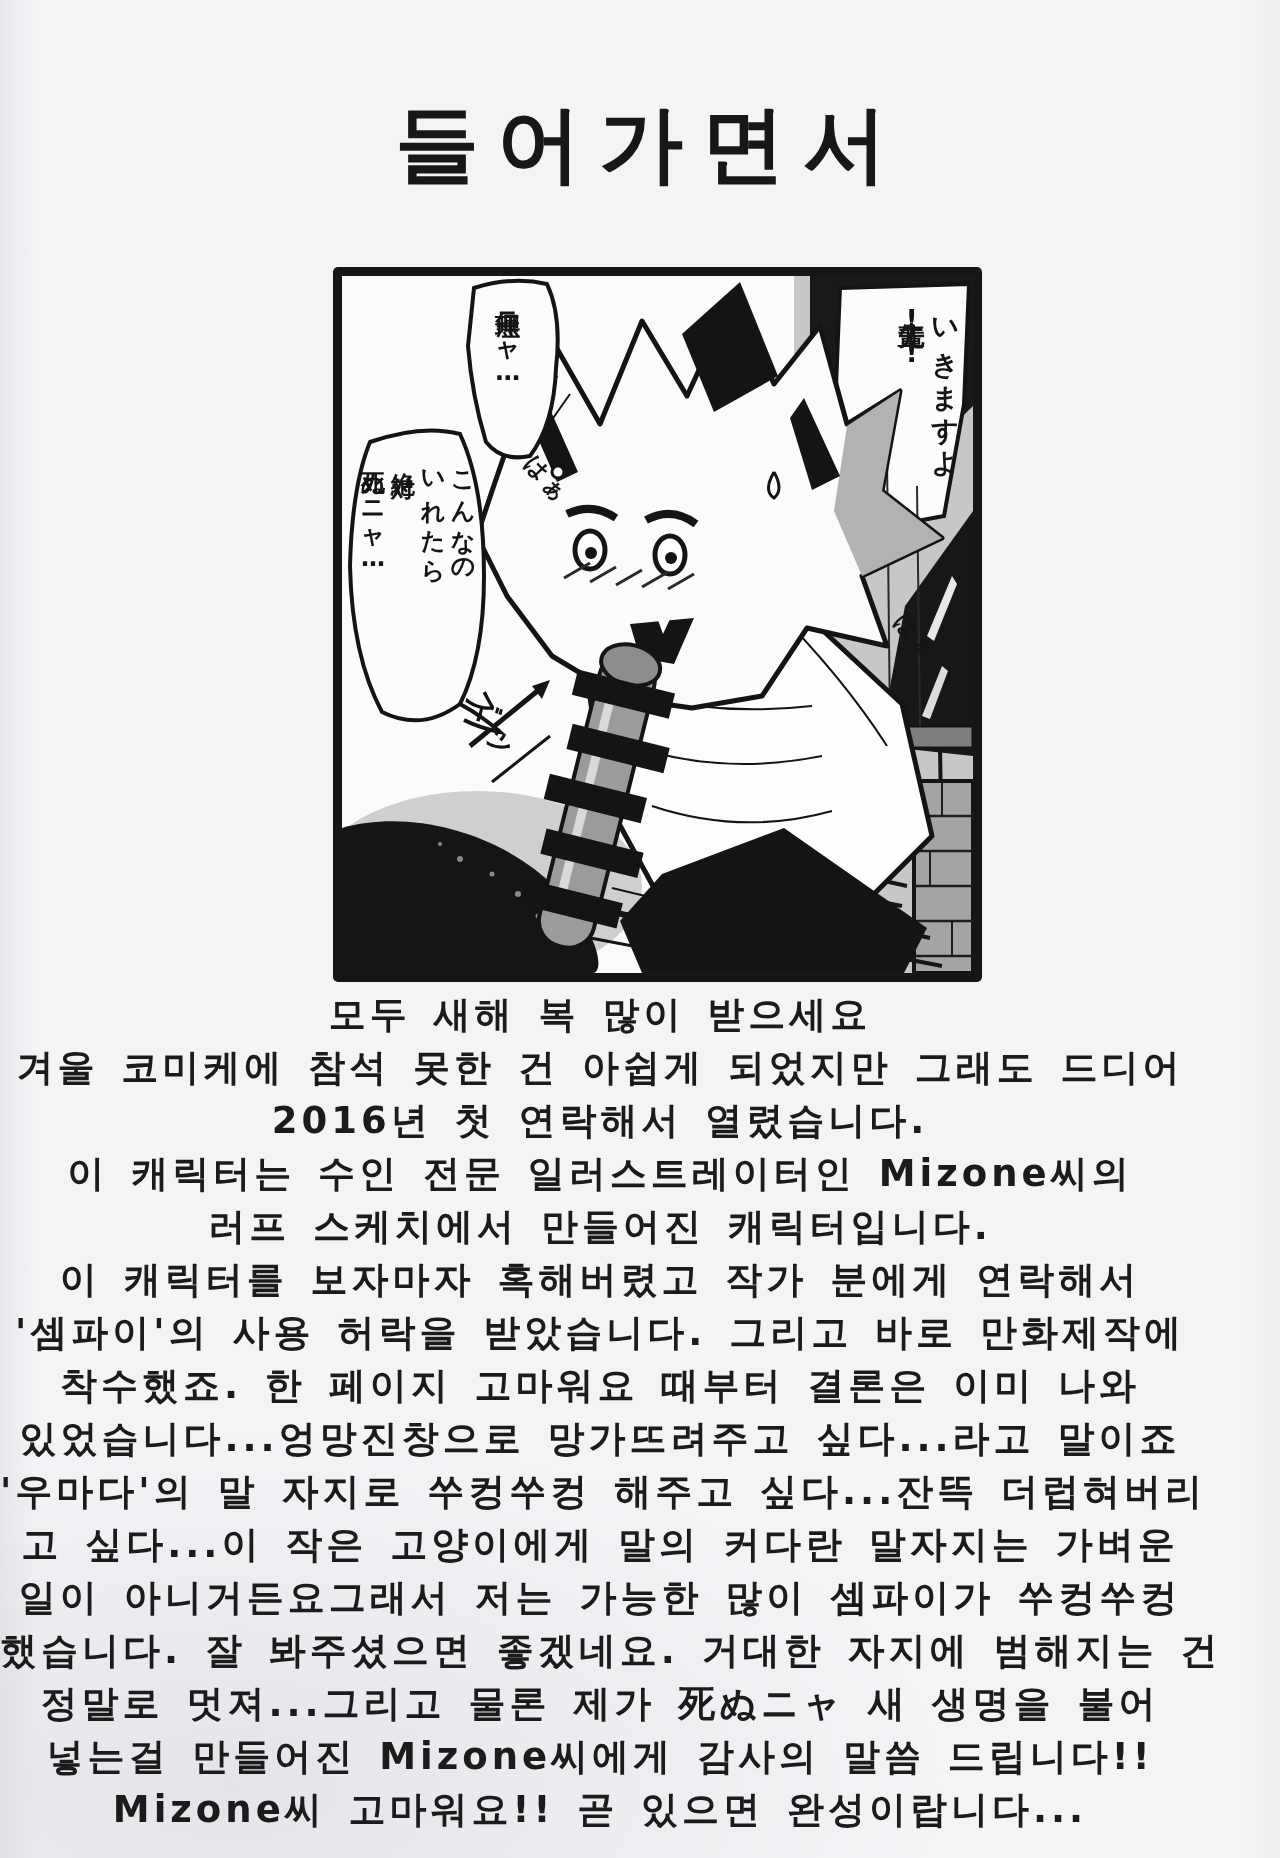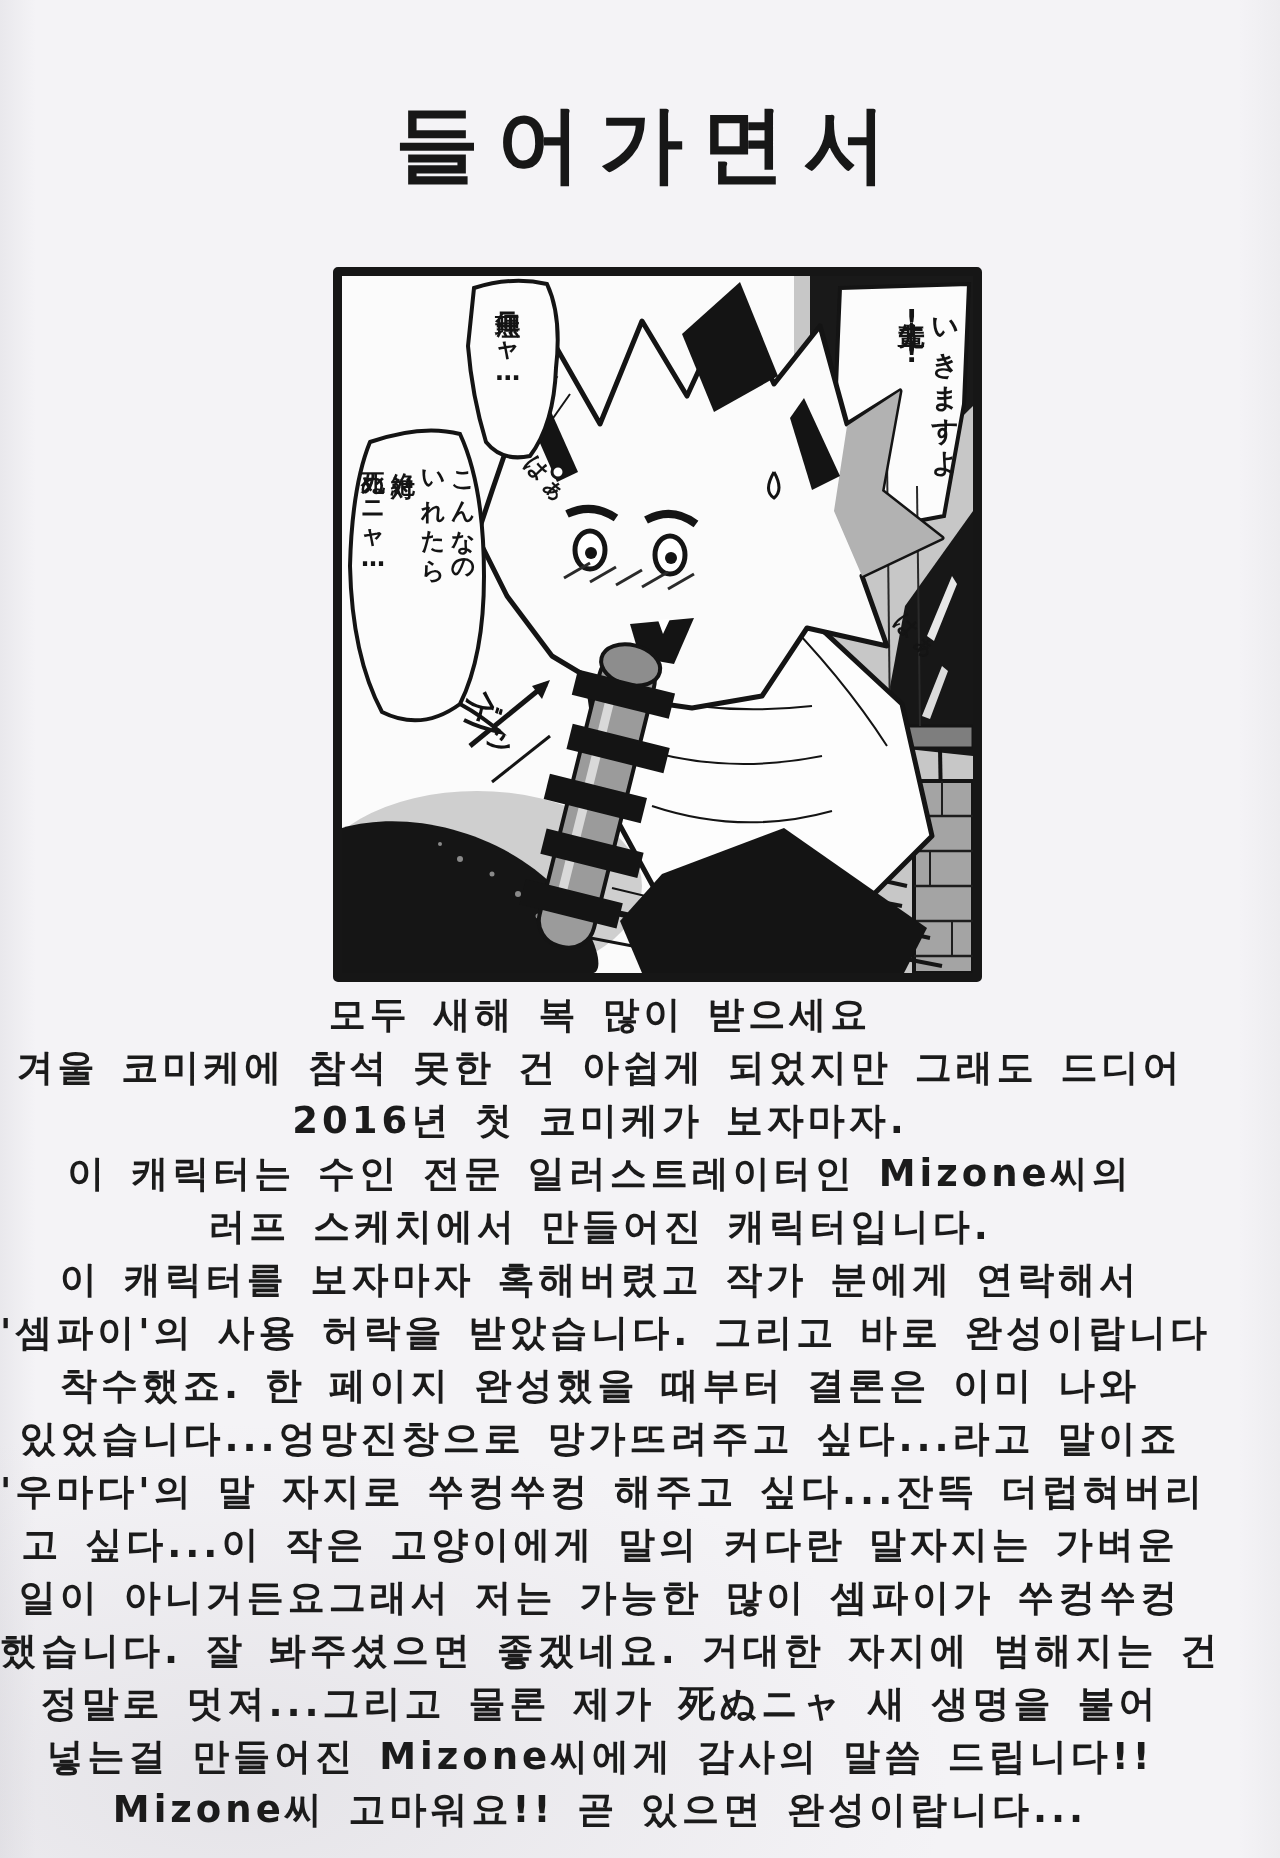--- a/index.html
+++ b/index.html
@@ -191,26 +191,26 @@
     <div class="vtext ikimasu">いきますよ
 先輩!!</div>
     <div class="sigh left">はぁ</div>
     <div class="sigh right">はぁ</div>
     <div class="sfx">ズッ</div>
   </div>
 
   <div class="body-text">
     <p>모두 새해 복 많이 받으세요</p>
     <p>겨울 코미케에 참석 못한 건 아쉽게 되었지만 그래도 드디어</p>
-    <p>2016년 첫 코미케가 보자마자.</p>
+    <p>2016년 첫 연락해서 열렸습니다.</p>
     <p>이 캐릭터는 수인 전문 일러스트레이터인 Mizone씨의</p>
     <p>러프 스케치에서 만들어진 캐릭터입니다.</p>
     <p>이 캐릭터를 보자마자 혹해버렸고 작가 분에게 연락해서</p>
-    <p>'셈파이'의 사용 허락을 받았습니다. 그리고 바로 완성이랍니다</p>
-    <p>착수했죠. 한 페이지 완성했을 때부터 결론은 이미 나와</p>
+    <p>'셈파이'의 사용 허락을 받았습니다. 그리고 바로 만화제작에</p>
+    <p>착수했죠. 한 페이지 고마워요 때부터 결론은 이미 나와</p>
     <p>있었습니다...엉망진창으로 망가뜨려주고 싶다...라고 말이죠</p>
     <p>'우마다'의 말 자지로 쑤컹쑤컹 해주고 싶다...잔뜩 더럽혀버리</p>
     <p>고 싶다...이 작은 고양이에게 말의 커다란 말자지는 가벼운</p>
     <p>일이 아니거든요그래서 저는 가능한 많이 셈파이가 쑤컹쑤컹</p>
     <p>했습니다. 잘 봐주셨으면 좋겠네요. 거대한 자지에 범해지는 건</p>
     <p>정말로 멋져...그리고 물론 제가 死ぬニャ 새 생명을 불어</p>
     <p>넣는걸 만들어진 Mizone씨에게 감사의 말씀 드립니다!!</p>
     <p>Mizone씨 고마워요!! 곧 있으면 완성이랍니다...</p>
   </div>
 

